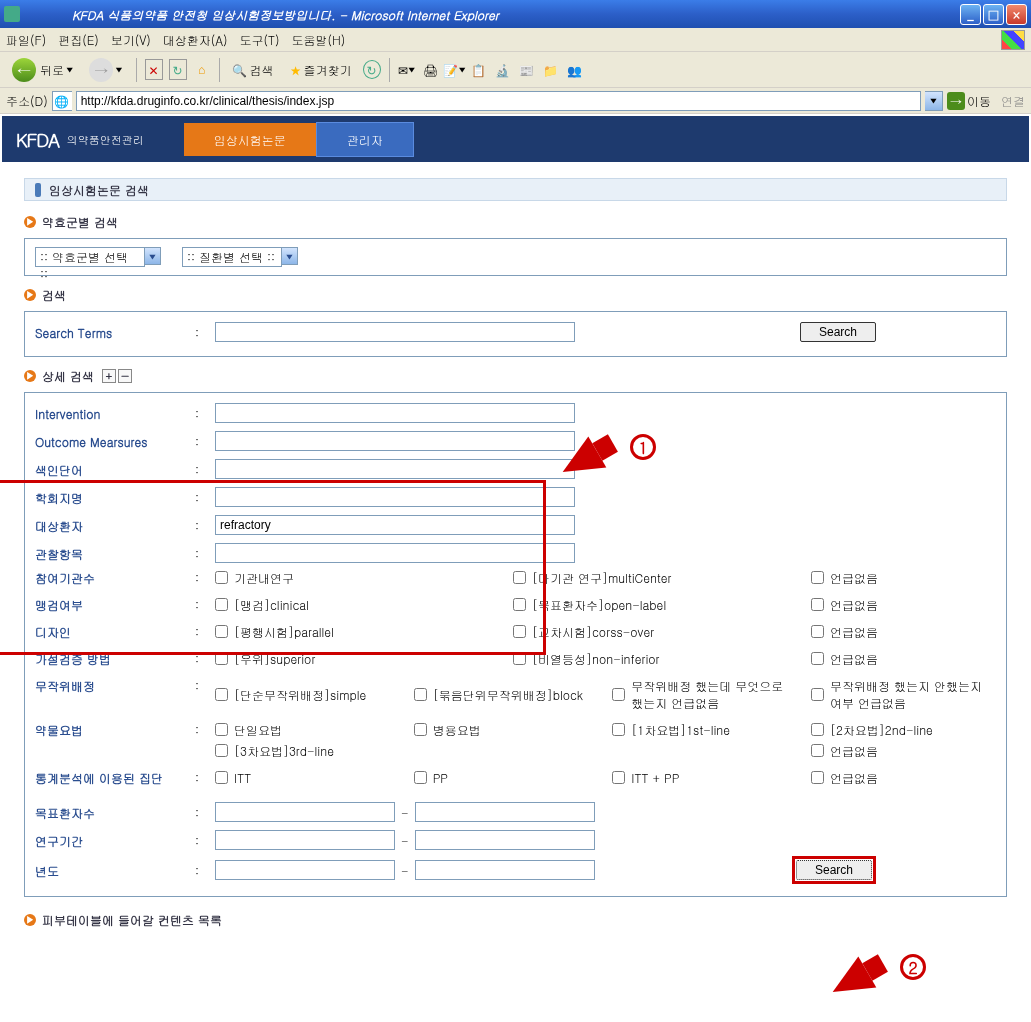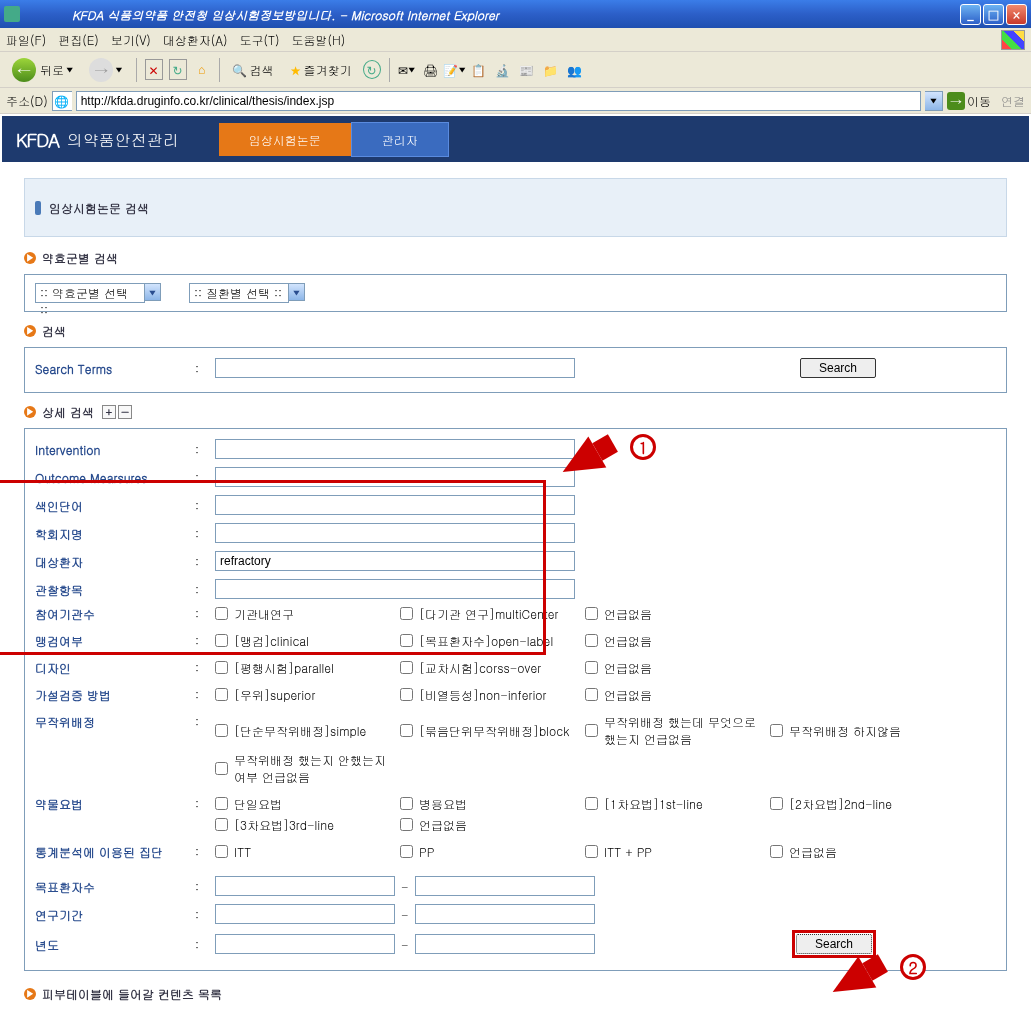--- a/index.html
+++ b/index.html
@@ -34,29 +34,29 @@
 .addrbar input { flex: 1; height: 20px; border: 1px solid #7f9db9; padding: 0 4px; font-size: 12px; }
 .go-btn { display: flex; align-items: center; gap: 2px; }
 .go-icon { width: 18px; height: 18px; background: #4c8c1b; border-radius: 3px; color: white; display: flex; align-items: center; justify-content: center; font-size: 12px; }
 
 
 .content { background: white; height: calc(1022px - 28px - 24px - 36px - 26px); overflow-y: scroll; overflow-x: hidden; position: relative; }
 
 
 .kfda-header { background: linear-gradient(to bottom, #1e3a6e, #1e3a6e); height: 46px; display: flex; align-items: center; padding: 0 14px; margin: 2px; }
 .kfda-logo { color: white; font-weight: bold; font-size: 18px; letter-spacing: -1px; margin-right: 8px; }
-.kfda-sub { color: #fff; font-size: 16px; margin-right: 40px; }
+.kfda-sub { color: #fff; font-size: 11px; margin-right: 40px; }
 .tab-btn { padding: 8px 30px; font-size: 12px; color: white; }
 .tab-active { background: #e67817; }
 .tab-inactive { background: #3a6bbf; border: 1px solid #5a8bdf; }
 
 .page-body { padding: 14px 24px; }
 
 
-.section-hdr { background: #e8f0f8; border: 1px solid #c8d8e8; padding: 20px 10px; margin-bottom: 12px; display: flex; align-items: center; font-weight: bold; color: #334; }
+.section-hdr { background: #e8f0f8; border: 1px solid #c8d8e8; padding: 2px 10px; margin-bottom: 12px; display: flex; align-items: center; font-weight: bold; color: #334; }
 .section-hdr::before { content: ""; width: 6px; height: 14px; background: #4a7ab8; margin-right: 8px; border-radius: 2px; }
 
 
 .sub-hdr { display: flex; align-items: center; margin: 10px 0 8px; font-weight: bold; color: #334; }
 .orange-circle { width: 12px; height: 12px; border-radius: 50%; background: #e67817; margin-right: 6px; display: inline-flex; align-items: center; justify-content: center; color: white; font-size: 9px; }
 
 
 .form-box { border: 1px solid #7f9db9; padding: 8px 10px; margin-bottom: 10px; }
 .form-row { display: flex; align-items: center; margin-bottom: 4px; min-height: 24px; }
 .form-label { width: 160px; color: #2a4d8f; font-weight: bold; }
@@ -64,21 +64,21 @@
 .form-input { flex: 0 0 360px; height: 20px; border: 1px solid #7f9db9; padding: 0 4px; font-size: 12px; }
 .select-box { height: 20px; border: 1px solid #7f9db9; background: white; padding: 0 4px; font-size: 12px; }
 
 .search-btn { border: 1px solid #333; background: #eee; padding: 2px 18px; font-size: 12px; border-radius: 2px; }
 
 
 .red-box { position: absolute; border: 3px solid #cc0000; pointer-events: none; }
 
 
 .check-row { display: flex; align-items: flex-start; margin-bottom: 6px; }
-.check-cols { display: flex; flex-wrap: wrap; flex: 1; }
+.check-cols { display: flex; flex-wrap: wrap; flex: 1; justify-content: space-between; }
 .check-item { width: 185px; display: flex; align-items: center; margin-bottom: 4px; }
 .check-item input { margin-right: 6px; }
 
 
 .range-input { width: 180px; height: 20px; border: 1px solid #7f9db9; }
 
 
 .callout { position: absolute; display: flex; align-items: center; pointer-events: none; }
 .big-arrow { width: 0; height: 0; border-right: 40px solid #c00; border-top: 18px solid transparent; border-bottom: 18px solid transparent; position: relative; }
 .big-arrow::after { content: ""; position: absolute; left: 40px; top: -10px; width: 18px; height: 20px; background: #c00; }
@@ -186,21 +186,21 @@
   <div class="page-body" style="position:relative">
     <div class="section-hdr">
       <span>임상시험논문 검색</span>
     </div>
 
     <div class="sub-hdr">
       <span class="orange-circle">▶</span>
       <span>약효군별 검색</span>
     </div>
     <div class="form-box">
-      <div style="display:flex;gap:28px">
+      <div style="display:flex;gap:21px">
         <div style="display:flex">
           <span class="select-box" style="width:110px">:: 약효군별 선택 ::</span>
           <span class="dropdown-arrow">▼</span>
         </div>
         <div style="display:flex">
           <span class="select-box" style="width:100px">:: 질환별 선택 ::</span>
           <span class="dropdown-arrow">▼</span>
         </div>
       </div>
     </div>
@@ -343,24 +343,20 @@
           <label class="check-item">
               <input type="checkbox" style="">
               <span>[묶음단위무작위배정]block</span>
             </label>
           <label class="check-item">
               <input type="checkbox" style="">
               <span>무작위배정 했는데 무엇으로 했는지 언급없음</span>
             </label>
           <label class="check-item">
               <input type="checkbox" style="">
-              <span>무작위배정 하지않음</span>
-            </label>
-          <label class="check-item">
-              <input type="checkbox" style="">
               <span>무작위배정 했는지 안했는지 여부 언급없음</span>
             </label>
         </div>
       </div>
       <div class="check-row">
           <span class="form-label">약물요법</span>
           <span class="form-colon">:</span>
         <div class="check-cols">
           <label class="check-item">
               <input type="checkbox" style="">

